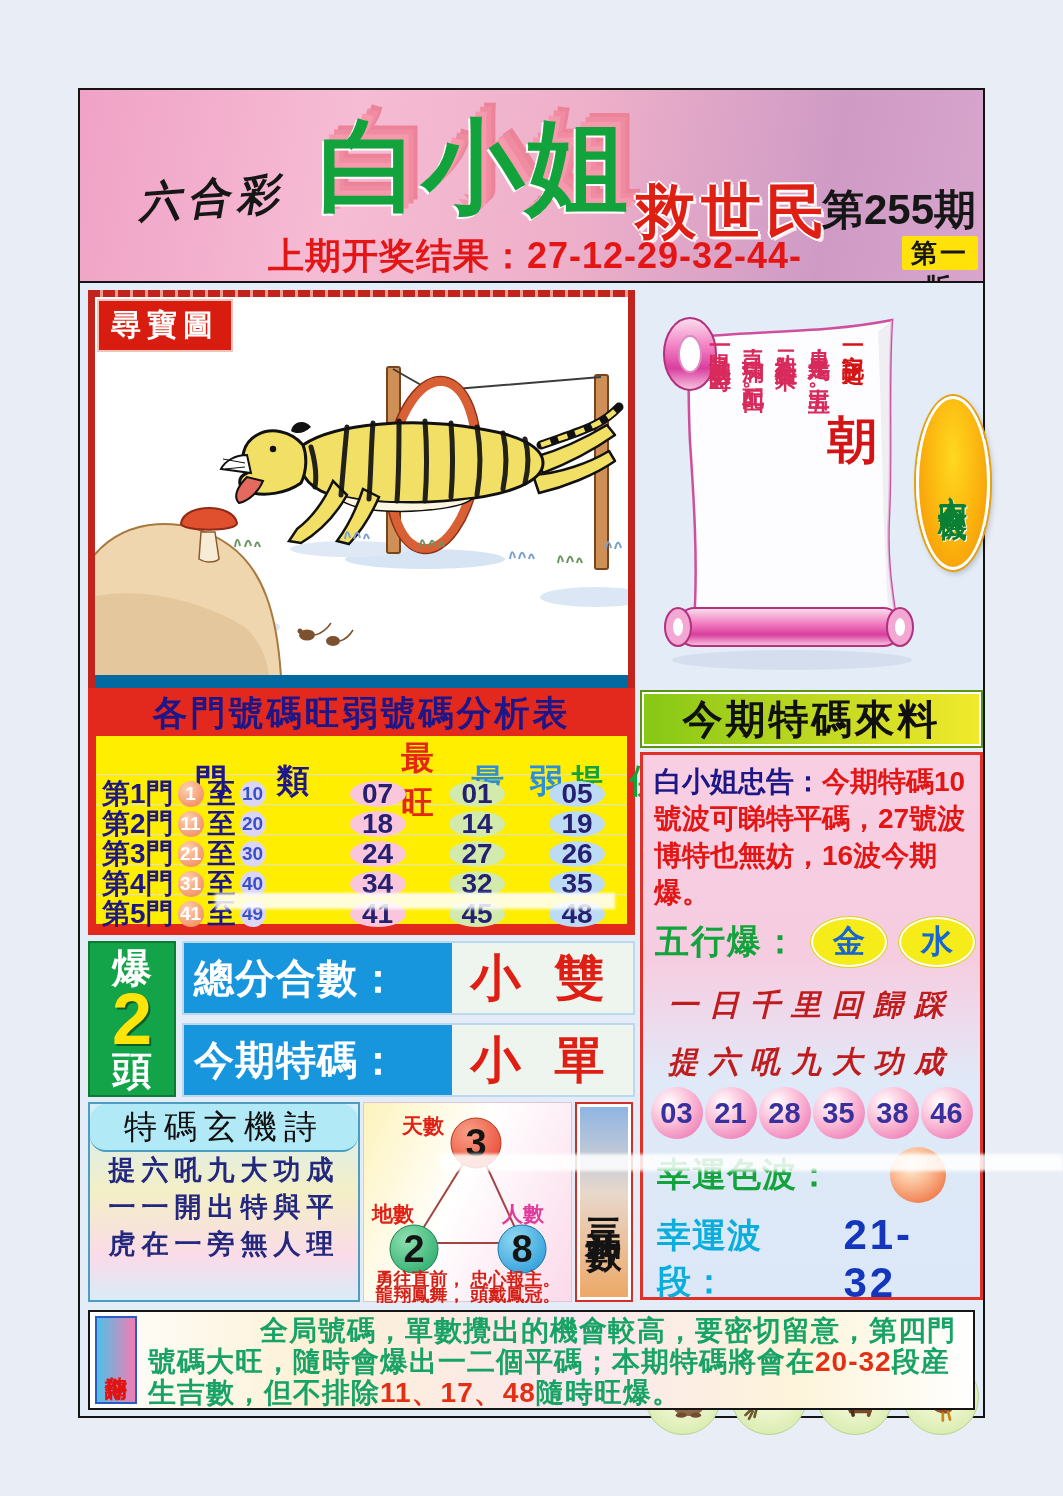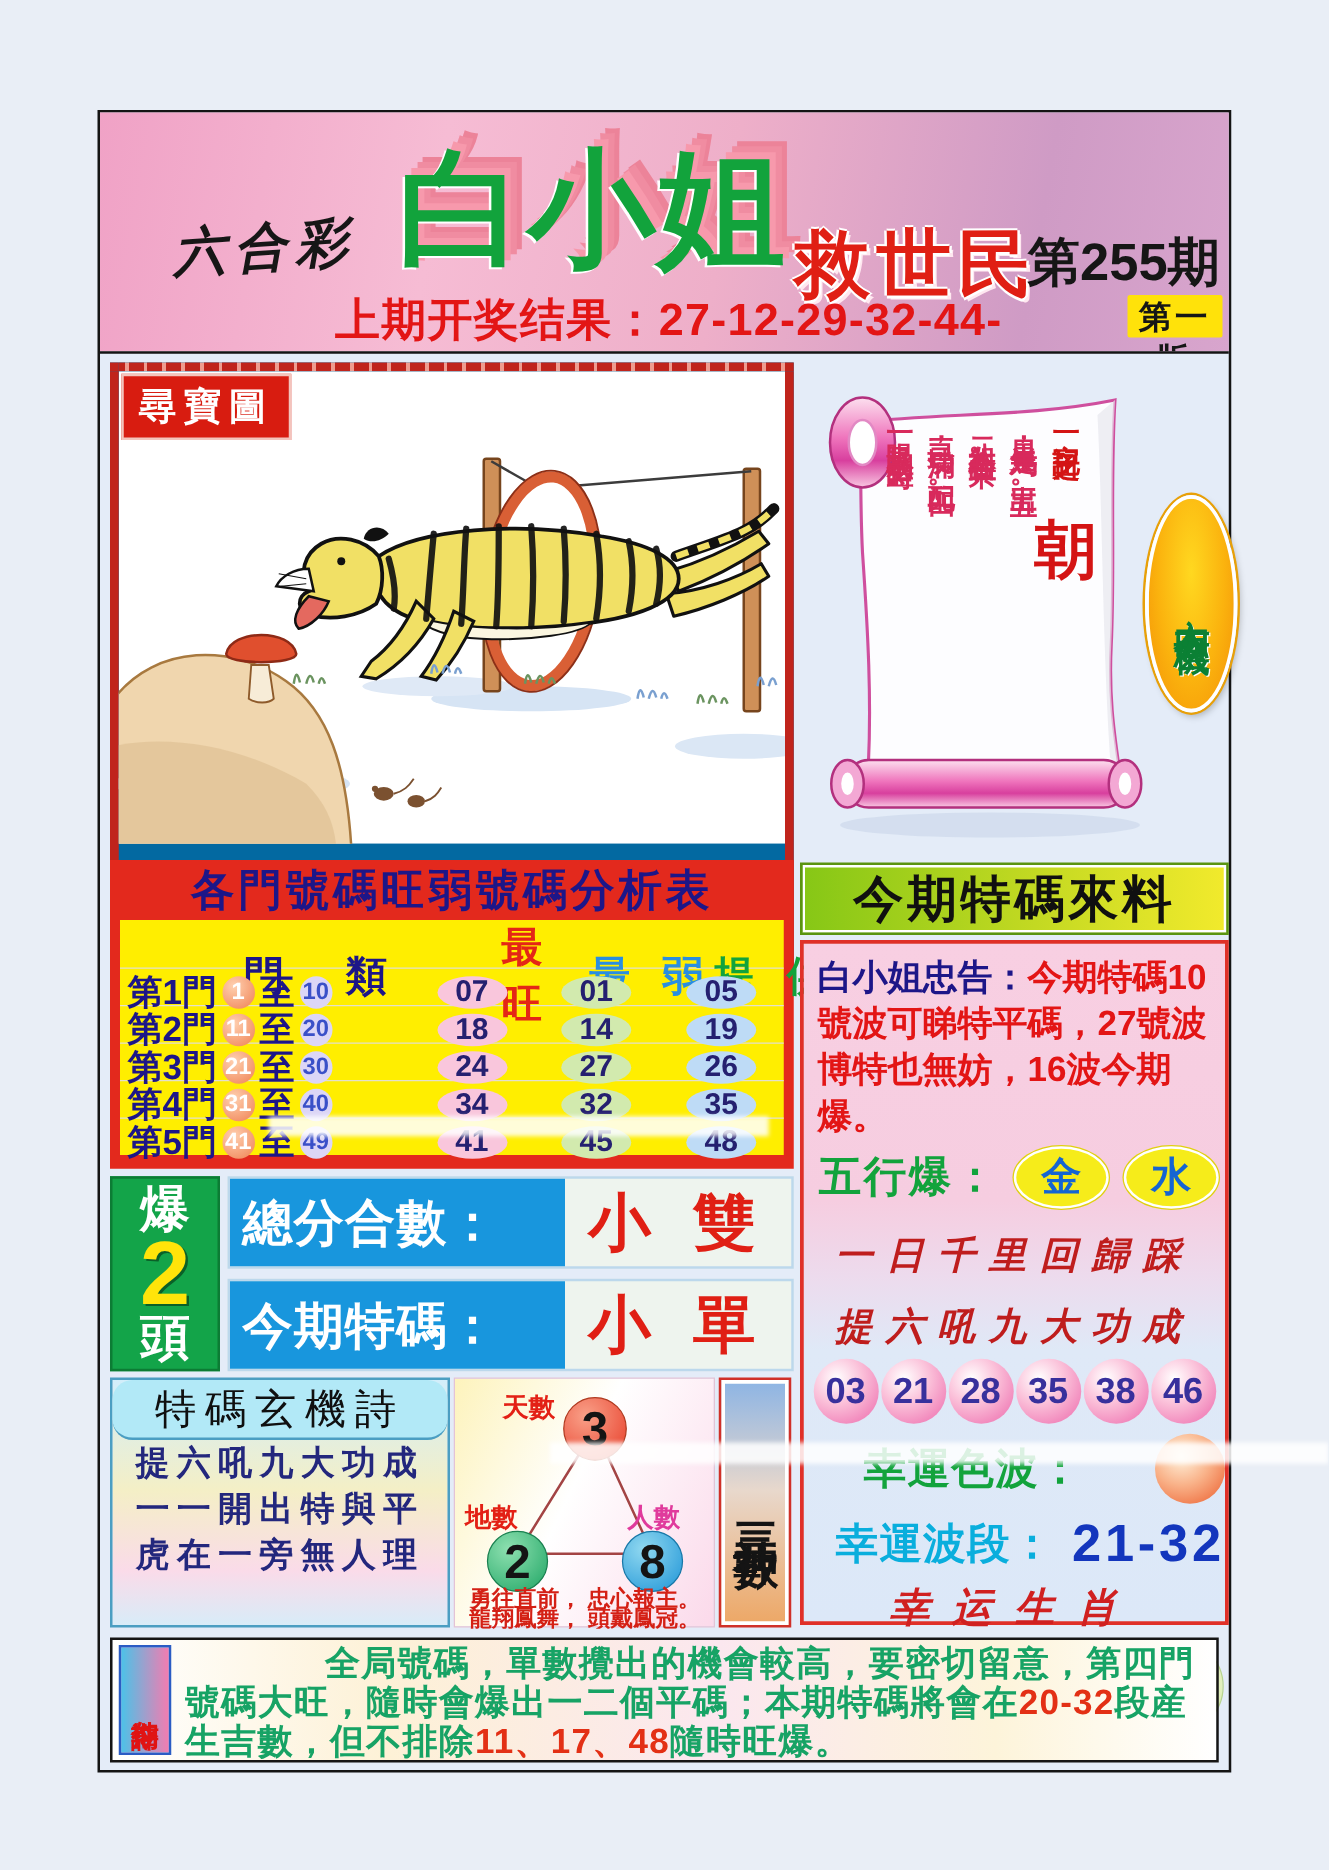--- a/index.html
+++ b/index.html
@@ -52,21 +52,21 @@
   .tgrid{background:#ffee00;}
   .trow{display:grid;grid-template-columns:232px 99px 100px 100px;align-items:center;height:29px;border-top:1px solid #e4e0cc;}
   .trow.head{height:38px;border-top:none;padding-left:44px;}
   .hcell{text-align:center;font-size:33px;font-weight:bold;letter-spacing:8px;}
   .c-gate{color:#1d1688}.c-strong{color:#e42616}.c-weak{color:#2a8ee0}.c-offer{color:#12a33c}
   .gate-cell{display:flex;align-items:center;gap:4px;padding-left:6px;color:#1d1688;font-weight:bold;font-size:28px;}
   .circ{width:26px;height:26px;border-radius:50%;font-size:19px;font-weight:bold;display:flex;align-items:center;justify-content:center;flex:0 0 auto;}
   .circ.from{background:radial-gradient(circle at 35% 30%,#ffd0b0,#ef8052);color:#fff;}
   .circ.to{background:#dcd6f6;color:#3a50c8;}
   .pill{width:56px;height:26px;margin:0 auto;border-radius:50%;display:flex;align-items:center;justify-content:center;
-        font-size:24px;font-weight:bold;color:#252070;}
+        font-size:28px;font-weight:bold;color:#252070;}
   .pill.strong{background:#f9c6dc}.pill.weak{background:#d2eaae}.pill.offer{background:#bedbf6}
 
   
   .burst-wrap{position:absolute;left:8px;top:851px;width:547px;height:156px;display:flex;gap:6px;}
   .burst{width:88px;background:#13a449;border:2px solid #0c7c34;display:flex;flex-direction:column;align-items:center;
         justify-content:center;color:#fff;font-weight:bold;box-sizing:border-box;}
   .burst .b1,.burst .b3{font-size:40px;line-height:42px;}
   .burst .b2{font-size:72px;line-height:60px;color:#ffe40a;text-shadow:2px 2px 0 #0a6028;}
   .pred-col{flex:1;display:flex;flex-direction:column;gap:8px;}
   .pred-row{flex:1;display:flex;background:#eef4ee;border:2px solid #bcd8ec;box-sizing:border-box;}
@@ -106,21 +106,21 @@
   .wuxing{display:flex;align-items:center;margin:6px 0 0 12px;gap:12px;}
   .wx-label{font-size:34px;font-weight:bold;color:#12a33c;letter-spacing:2px;}
   .wx-pill{width:72px;height:46px;border-radius:50%;background:#f6ec1a;border:2px solid #fff;box-shadow:0 0 0 1px #e0d010;
         color:#1565d2;font-size:32px;font-weight:bold;display:flex;align-items:center;justify-content:center;}
   .verse{margin-top:18px;text-align:center;font-family:"DejaVu Serif",serif;font-style:italic;font-weight:bold;
         color:#bf1d1d;font-size:30px;line-height:39px;letter-spacing:11px;white-space:nowrap;}
   .balls{display:flex;justify-content:center;gap:2px;margin-top:6px;}
   .ball{width:52px;height:52px;border-radius:50%;color:#38309c;font-size:29px;font-weight:bold;
         background:radial-gradient(circle at 35% 30%,#ffffff 0%,#fbc2da 40%,#f28cbe 75%,#ea74b0 100%);
         display:flex;align-items:center;justify-content:center;}
-  .lucky{display:flex;align-items:center;margin:8px 0 0 14px;gap:14px;justify-content:flex-end;}
+  .lucky{display:flex;align-items:center;margin:8px 16px 0 14px;gap:14px;}
   .lucky-label-green{font-size:34px;font-weight:bold;color:#12a33c;letter-spacing:1px;}
   .red-ball{width:56px;height:56px;border-radius:50%;margin-left:44px;
         background:radial-gradient(circle at 38% 32%,#fff3dd 0%,#f9b289 45%,#f07a4c 80%,#e8603a 100%);}
   .lucky-label-cyan{font-size:34px;font-weight:bold;color:#09aedd;letter-spacing:1px;}
   .range-val{font-size:42px;font-weight:bold;color:#1336bd;letter-spacing:3px;}
   .zlabel{margin-top:6px;text-align:center;font-family:"DejaVu Serif",serif;font-style:italic;font-weight:bold;
         font-size:32px;color:#d02020;letter-spacing:18px;}
   .zrow{display:flex;justify-content:center;gap:10px;margin-top:2px;}
   .zcircle{width:74px;height:74px;border-radius:50%;border:1px solid #b8d490;
         background:radial-gradient(circle at 50% 40%,#fcfeea 0%,#e6f2c2 55%,#cfe6a2 100%);

